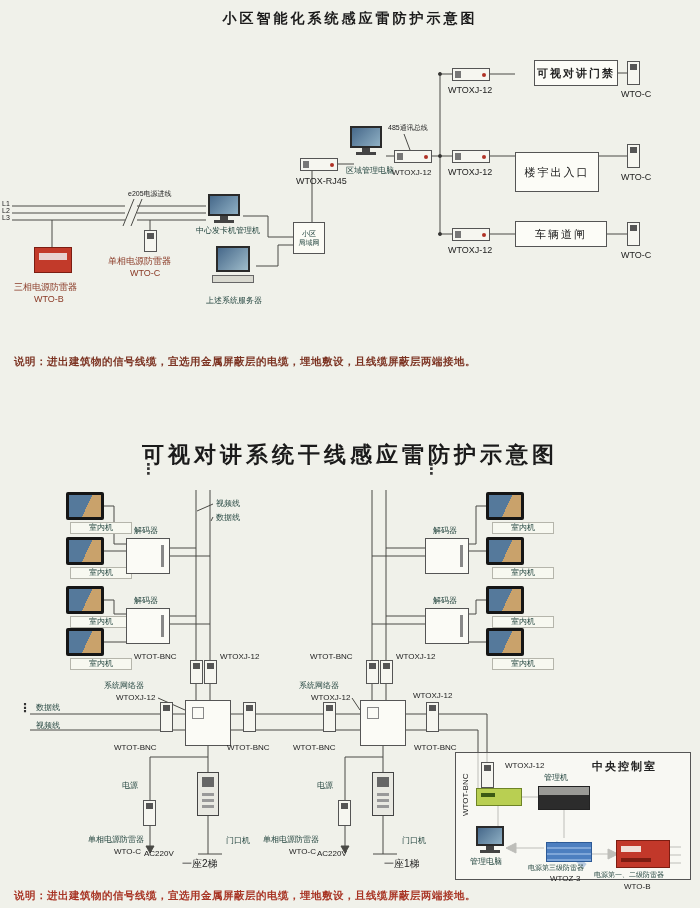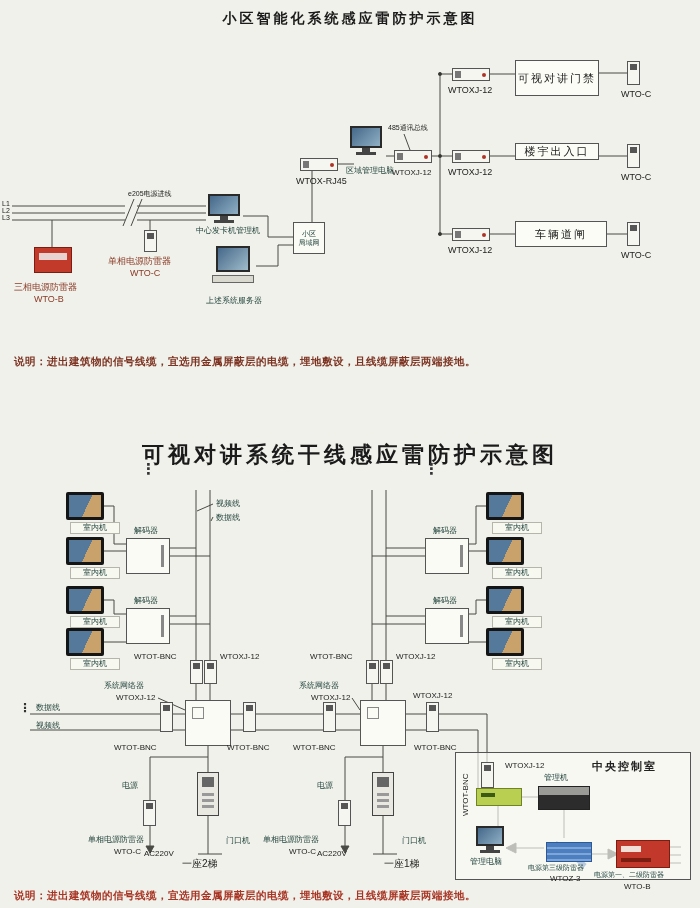--- a/index.html
+++ b/index.html
@@ -36,21 +36,21 @@
   .mon-base{width:20px;height:3px;background:#444;margin:0 auto;}
   .srv{position:absolute;width:42px;}
   .srv-scr{width:34px;height:26px;border:2px solid #2a2a2a;background:linear-gradient(135deg,#46688a,#9fbcca);margin-left:4px;}
   .srv-kbd{width:42px;height:8px;background:#d9d9d0;border:1px solid #666;margin-top:3px;}
   .lanbox{position:absolute;width:32px;height:32px;border:1px solid #555;background:#fbfbf5;
           font-size:7px;color:#22443e;display:flex;align-items:center;justify-content:center;
           text-align:center;white-space:pre-line;line-height:1.3;}
   .indoor{position:absolute;width:38px;height:28px;background:#151515;border-radius:2px;padding:3px;}
   .indoor-scr{width:100%;height:100%;background:linear-gradient(115deg,#55799b 0 55%,#c9a26b 55% 100%);}
   .unitlbl{position:absolute;font-size:8px;color:#22443e;background:#f7f8f0;border:1px solid #b5b5ab;
-           padding:0 12px;line-height:1.3;}
+           padding:0 18px;line-height:1.3;}
   .decoder{position:absolute;width:44px;height:36px;background:#fbfbf6;border:1px solid #555;}
   .decoder::after{content:"";position:absolute;right:5px;top:6px;bottom:6px;width:3px;background:#888;}
   .netbox{position:absolute;width:46px;height:46px;background:#fbfbf6;border:1px solid #555;}
   .netbox::after{content:"";position:absolute;left:6px;top:6px;width:10px;height:10px;border:1px solid #888;}
   .door{position:absolute;width:22px;height:44px;background:#e9e9e2;border:1px solid #444;}
   .door::before{content:"";position:absolute;left:4px;top:4px;right:4px;height:10px;background:#666;}
   .door::after{content:"";position:absolute;left:4px;top:20px;right:4px;height:3px;background:#999;
                box-shadow:0 6px 0 #999,0 12px 0 #999;}
   .greenbox{position:absolute;width:46px;height:18px;background:#b9cf52;border:1px solid #6e8426;}
   .greenbox::after{content:"";position:absolute;left:4px;top:4px;width:14px;height:4px;background:#3c5a14;}
@@ -213,22 +213,22 @@
   <div class="spdh" style="left:394px;top:150px;"></div>
   <div class="lbl tiny" style="left:392px;top:168px;">WTOXJ-12</div>
 
   <div class="spdh" style="left:452px;top:68px;"></div>
   <div class="lbl" style="left:448px;top:85px;">WTOXJ-12</div>
   <div class="spdh" style="left:452px;top:150px;"></div>
   <div class="lbl" style="left:448px;top:167px;">WTOXJ-12</div>
   <div class="spdh" style="left:452px;top:228px;"></div>
   <div class="lbl" style="left:448px;top:245px;">WTOXJ-12</div>
 
-  <div class="boxlbl" style="left:515px;top:60px;width:84px;height:36px;">可视对讲门禁</div>
-  <div class="boxlbl" style="left:515px;top:143px;width:84px;height:17px;">楼宇出入口</div>
+  <div class="boxlbl" style="left:534px;top:60px;width:84px;height:26px;font-weight:bold;">可视对讲门禁</div>
+  <div class="boxlbl" style="left:515px;top:152px;width:84px;height:40px;">楼宇出入口</div>
   <div class="boxlbl" style="left:515px;top:221px;width:92px;height:26px;">车辆道闸</div>
 
   <div class="spdv" style="left:627px;top:61px;"></div>
   <div class="lbl" style="left:621px;top:89px;">WTO-C</div>
   <div class="spdv" style="left:627px;top:144px;"></div>
   <div class="lbl" style="left:621px;top:172px;">WTO-C</div>
   <div class="spdv" style="left:627px;top:222px;"></div>
   <div class="lbl" style="left:621px;top:250px;">WTO-C</div>
 
   <div class="dots" style="left:141px;top:464px;">⋮</div>

